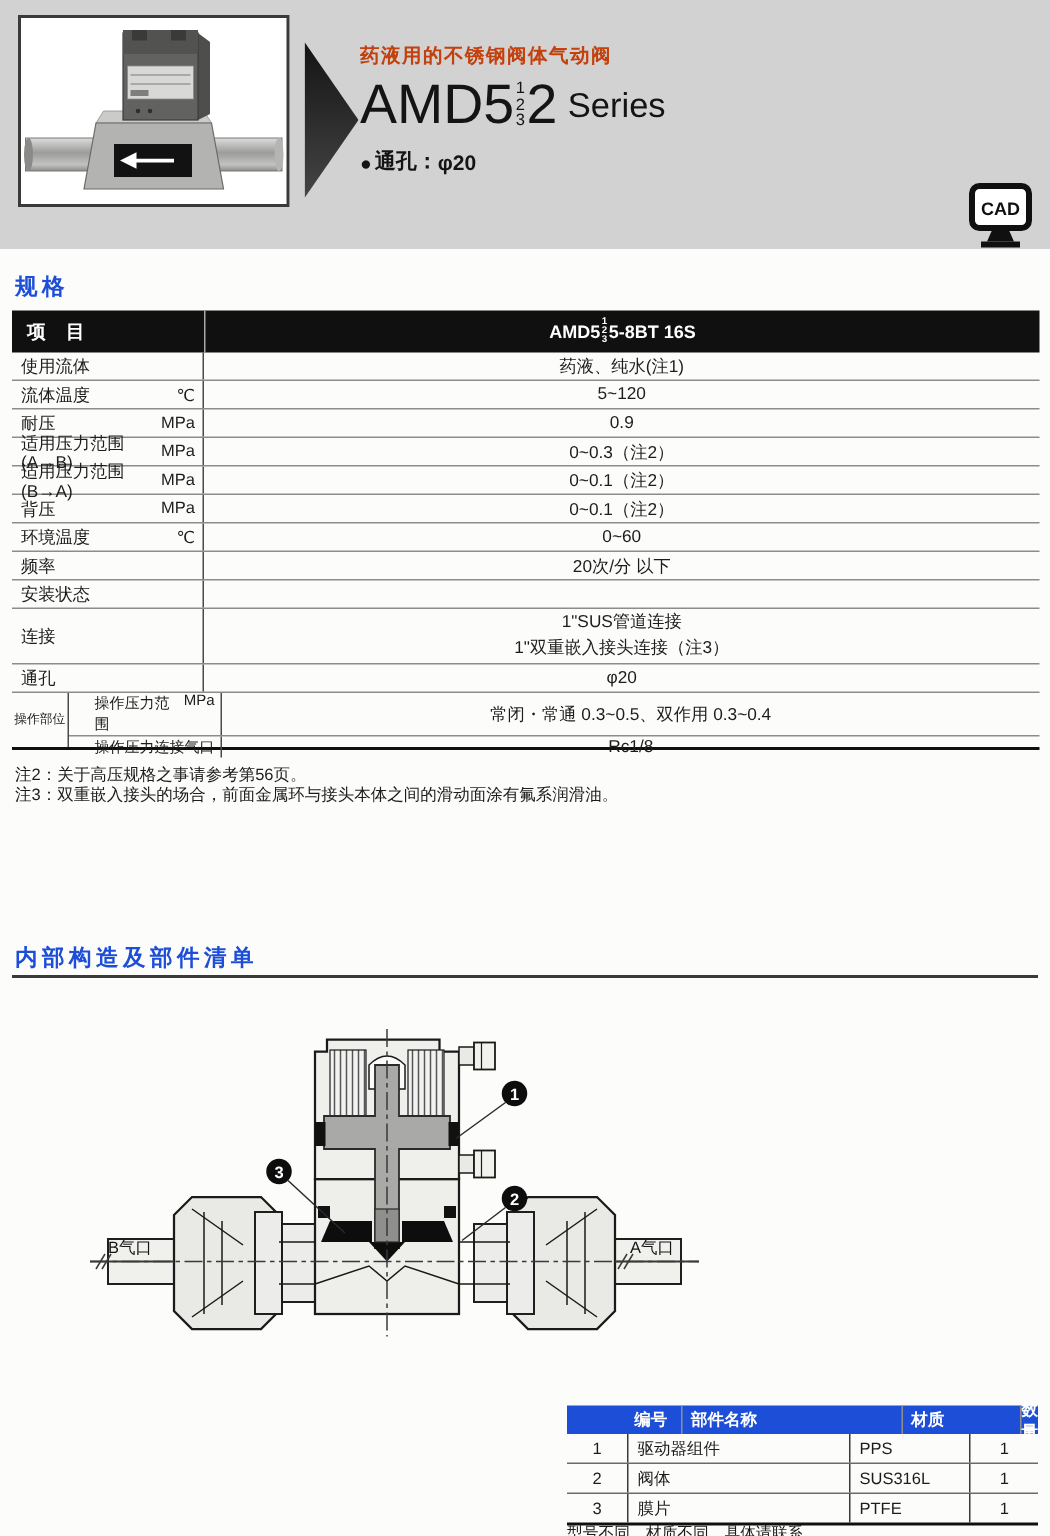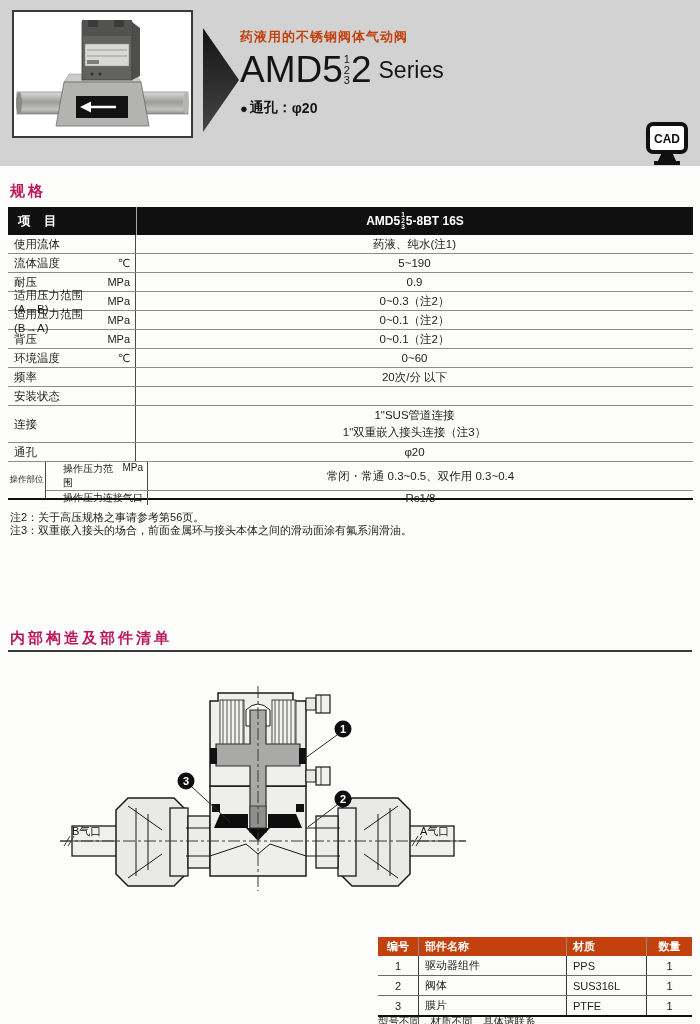--- a/index.html
+++ b/index.html
@@ -19,21 +19,21 @@
   .big-main { font-size:37px; line-height:38px; }
   .frac { display:flex; flex-direction:column; justify-content:center; text-align:center;
           font-size:11px; line-height:10.5px; margin:0 1px; }
   .series { font-size:23px; margin-left:7px; }
   .port-line { margin-top:8px; font-size:14px; font-weight:bold; display:flex; align-items:center; color:#141414; }
   .bullet-glyph { font-size:13px; margin-right:2px; }
   .cad { position:absolute; left:645px; top:121px; width:44px; height:46px; }
 
   
   .sec-heading { position:absolute; left:10px; font-size:15px; font-weight:bold;
-                 letter-spacing:3px; color:#be185d; }
+                 letter-spacing:3px; color:#1d4ed8; }
   .rule2 { position:absolute; left:8px; width:684px; height:2px; background:#3a3a3a; }
 
   
   .spec-table { position:absolute; left:8px; top:207px; width:685px; border-bottom:2px solid #101010; }
   .spec-head { display:flex; height:28px; background:#101010; color:#fff; }
   .spec-head .hl { width:128px; box-sizing:border-box; padding-left:10px; display:flex; align-items:center;
                    font-size:12.5px; font-weight:bold; letter-spacing:5px; }
   .spec-head .hv { flex:1; border-left:1px solid #a9a9a9; display:flex; align-items:center;
                    justify-content:center; font-size:12px; font-weight:bold; }
   .frac-s { display:flex; flex-direction:column; justify-content:center; text-align:center;
@@ -54,21 +54,21 @@
   .op-l { width:90px; box-sizing:border-box; border-right:1px solid #4a4a4a; display:flex;
           justify-content:space-between; padding:0 4px 0 5px; font-size:10px;margin-left:12px; }
 
   .notes { position:absolute; left:10px; top:511px; font-size:11px; line-height:13px; color:#1c1c1c; }
 
   
   .drawing { position:absolute; left:58px; top:686px; }
 
   
   .parts { position:absolute; left:378px; top:937px; width:314px; border-bottom:2px solid #101010; font-size:11px; }
-  .p-head { display:flex; height:19px; background:#c2410c; color:#fff; font-weight:bold; }
+  .p-head { display:flex; height:19px; background:#1d4ed8; color:#fff; font-weight:bold;padding-left:36px; }
   .p-row  { display:flex; height:19px; border-bottom:1px solid #6a6a6a; }
   .p-row:last-child { border-bottom:none; }
   .pc { display:flex; align-items:center; box-sizing:border-box; }
   .pc-no  { width:40px; justify-content:center; }
   .pc-name{ width:148px; padding-left:6px; }
   .pc-mat { width:80px; padding-left:6px; }
   .pc-qty { flex:1; justify-content:center; }
   .p-head .pc + .pc { border-left:1px solid #8f8f8f; }
   .p-row  .pc + .pc { border-left:1px solid #3a3a3a; }
   .parts-note { position:absolute; left:378px; top:1015px; font-size:10.5px; color:#1c1c1c; }
@@ -164,21 +164,21 @@
           <span>使用流体</span>
           <span class="unit"></span>
         </div>
       <div class="scell-v">药液、纯水(注1)</div>
     </div>
     <div class="srow">
       <div class="scell-l">
           <span>流体温度</span>
           <span class="unit">℃</span>
         </div>
-      <div class="scell-v">5~190</div>
+      <div class="scell-v">5~120</div>
     </div>
     <div class="srow">
       <div class="scell-l">
           <span>耐压</span>
           <span class="unit">MPa</span>
         </div>
       <div class="scell-v">0.9</div>
     </div>
     <div class="srow">
       <div class="scell-l">

